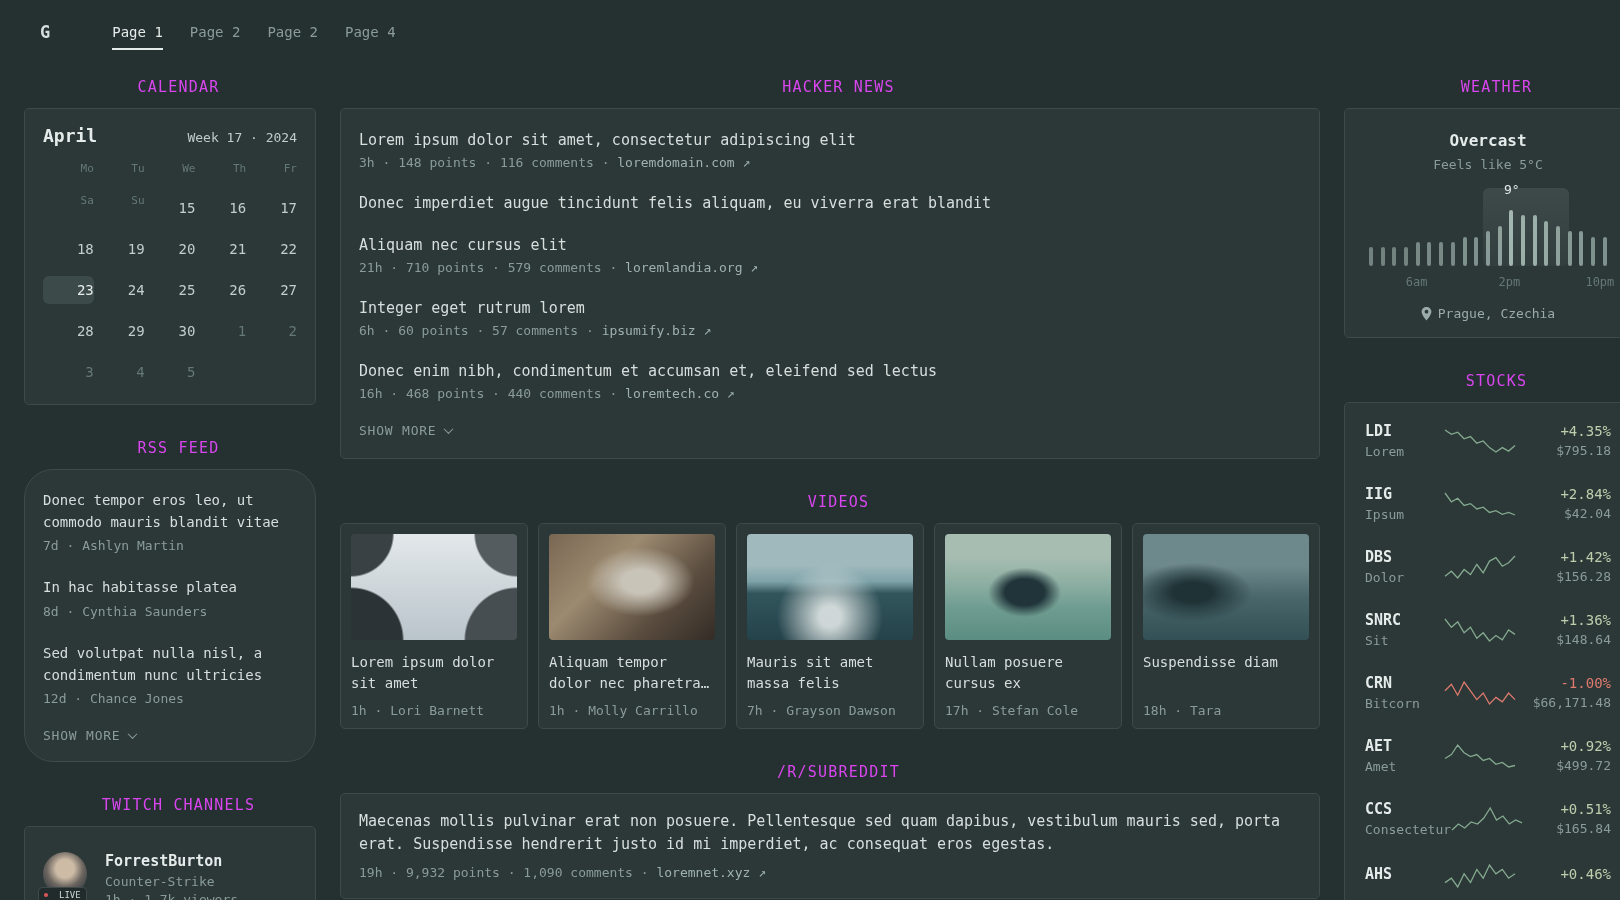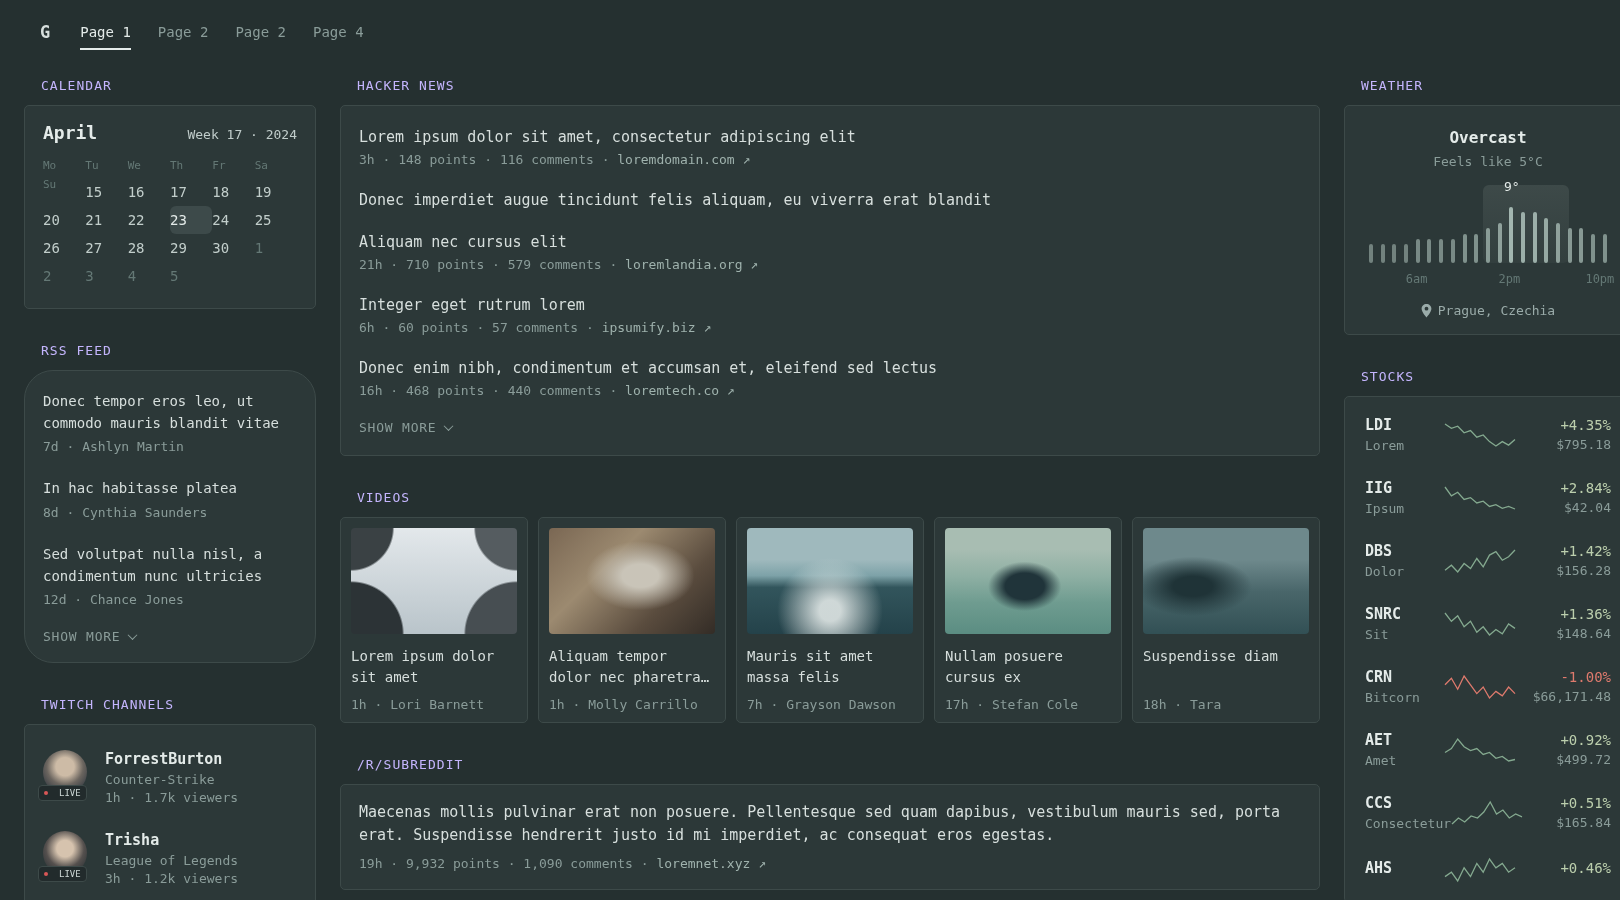--- a/index.html
+++ b/index.html
@@ -20,41 +20,41 @@
   *{margin:0;padding:0;box-sizing:border-box;}
   html,body{background:var(--bg);}
   body{
     width:1620px;height:900px;overflow:hidden;
     font-family:"DejaVu Sans Mono", monospace;
     color:var(--text);font-size:14px;
   }
   
   .topbar{height:64px;display:flex;align-items:center;padding:0 40px;}
   .logo{font-size:17px;font-weight:bold;color:var(--text);margin-right:30px;cursor:default;}
-  .tabs{display:flex;gap:27px;height:100%;align-items:center;}
+  .tabs{display:flex;gap:27px;height:100%;align-items:center;margin-left:32px;}
   .tab{color:var(--muted);font-size:14px;position:relative;padding:10px 0;cursor:pointer;}
   .tab.active{color:var(--bright);}
   .tab.active::after{content:"";position:absolute;left:0;right:0;bottom:0;height:2px;background:var(--bright);}
   
   .main{
     display:grid;grid-template-columns:292px 1fr 288px;gap:0 24px;
     padding:14px 76px 0 24px;align-items:start;
   }
   .section{margin-bottom:34px;}
   .section-title{
-    font-size:13px;font-weight:400;letter-spacing:0.08em;color:#c4b5fd;
-    text-transform:uppercase;margin:0 0 12px 0;padding-left:17px;
+    font-size:15px;font-weight:400;letter-spacing:0.08em;color:#d946ef;
+    text-transform:uppercase;margin:0 0 12px 0;padding-left:17px;text-align:center;
   }
   .card{background:var(--card);border:1px solid var(--border);border-radius:5px;}
   
   .cal-card{padding:16px 18px 18px;}
   .cal-head{display:flex;justify-content:space-between;align-items:baseline;}
   .cal-month{font-size:18px;font-weight:bold;color:var(--bright);}
   .cal-week{font-size:13px;color:#c0ccca;}
-  .cal-grid{display:grid;grid-template-columns:repeat(6,1fr);row-gap:0;margin-top:16px;text-align:left;}
+  .cal-grid{display:grid;grid-template-columns:repeat(5,1fr);row-gap:13px;margin-top:16px;text-align:right;}
   .cal-dow{font-size:11px;color:var(--faint);padding-bottom:6px;}
   .cal-day{font-size:14px;color:#c2cecb;height:28px;line-height:28px;border-radius:6px;}
   .cal-day.selected{background:var(--selected);color:var(--bright);}
   .cal-day.other{color:var(--faint);}
   
   .rss-card{padding:8px 18px 4px;border-radius:29px;}
   .rss-item{padding:12px 0;cursor:pointer;}
   .rss-title{font-size:14px;line-height:1.55;color:var(--text);}
   .rss-meta{font-size:13px;color:var(--muted);margin-top:5px;}
   .show-more{display:flex;align-items:center;gap:9px;color:var(--muted);font-size:13px;

